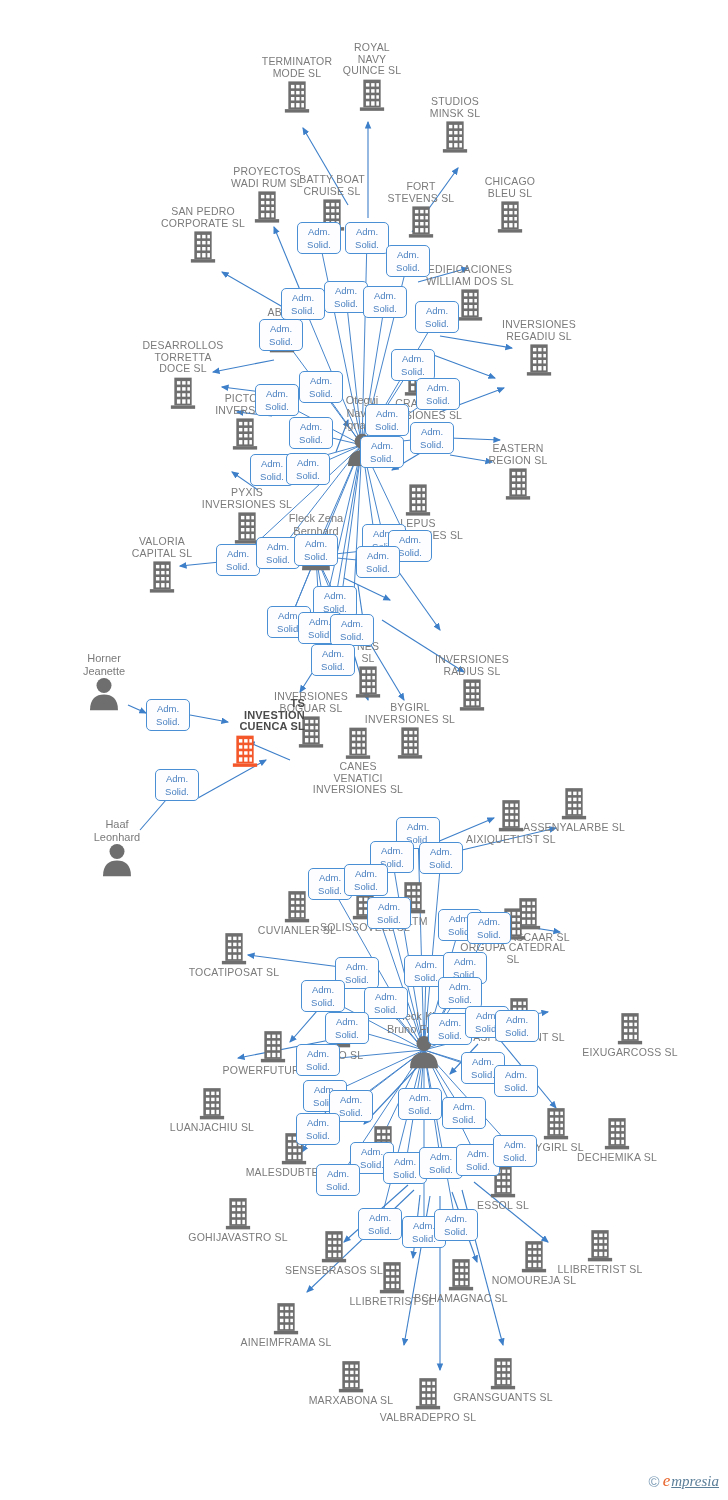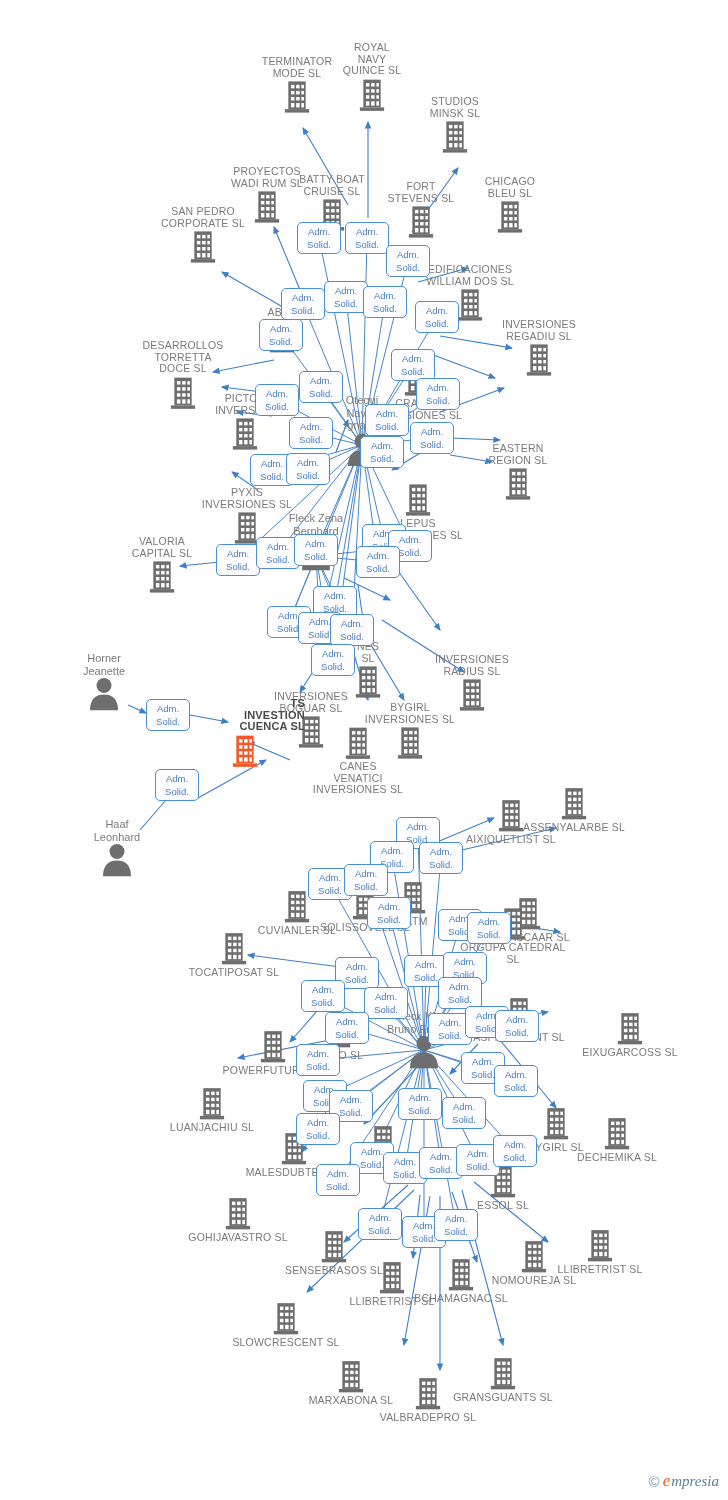--- a/index.html
+++ b/index.html
@@ -26,21 +26,21 @@
           border:1.3px solid #4a8fd4;border-radius:5px;background:#fdfdff;
           color:#4a80c0;font-size:9.5px;line-height:13px;text-align:center;
           padding:2px 0 2px 0;
           font-family:"Liberation Sans","DejaVu Sans",sans-serif;}
   .relbox span{display:block;}
 
   
   #wm{position:absolute;right:9px;bottom:9px;display:flex;align-items:center;gap:3px;}
   #wm .c{color:#7b9bb5;font-size:15px;}
   #wm .e{color:#e8642b;font-size:17px;font-style:italic;font-family:"Liberation Serif","DejaVu Serif",serif;}
-  #wm .rest{color:#5c7f99;font-size:15px;font-style:italic;font-family:"Liberation Serif","DejaVu Serif",serif;margin-left:-2px;}
+  #wm .rest{color:#5c7f99;font-size:15px;font-style:italic;font-family:"Liberation Serif","DejaVu Serif",serif;margin-left:-2px;text-decoration:underline;}
 </style>
 </head>
 <body>
 
 <div id="stage">
 
   <svg id="edges" viewBox="0 0 728 1500">
     <defs>
       <marker id="ar" markerWidth="7" markerHeight="7" refX="6" refY="3" orient="auto">
         <path d="M0,0 L7,3 L0,6 Z" fill="#3d7fc9"></path>
@@ -1229,21 +1229,21 @@
             <rect x="14" y="12" width="4" height="4"></rect>
             <rect x="20" y="12" width="3" height="4"></rect>
             <rect x="8" y="19" width="4" height="4"></rect>
             <rect x="14" y="19" width="4" height="4"></rect>
             <rect x="20" y="19" width="3" height="4"></rect>
             <rect x="8" y="26" width="4" height="5"></rect>
             <rect x="14" y="26" width="4" height="5"></rect>
             <rect x="20" y="26" width="3" height="5"></rect>
           </g>
         </svg>
-        <div class="lbl">SLOWCRESCENT SL</div>
+        <div class="lbl">AINEIMFRAMA SL</div>
       </div>
       <div class="node lbl-below" style="left: 351px; top: 1383px;">
         <svg class="bldg" width="26" height="34" viewBox="0 0 30 38">
           <rect x="5" y="1" width="20" height="32" fill="#6e6e6e"></rect>
           <rect x="1" y="33" width="28" height="4" fill="#6e6e6e"></rect>
           <g fill="#ffffff">
             <rect x="8" y="5" width="4" height="4"></rect>
             <rect x="14" y="5" width="4" height="4"></rect>
             <rect x="20" y="5" width="3" height="4"></rect>
             <rect x="8" y="12" width="4" height="4"></rect>

